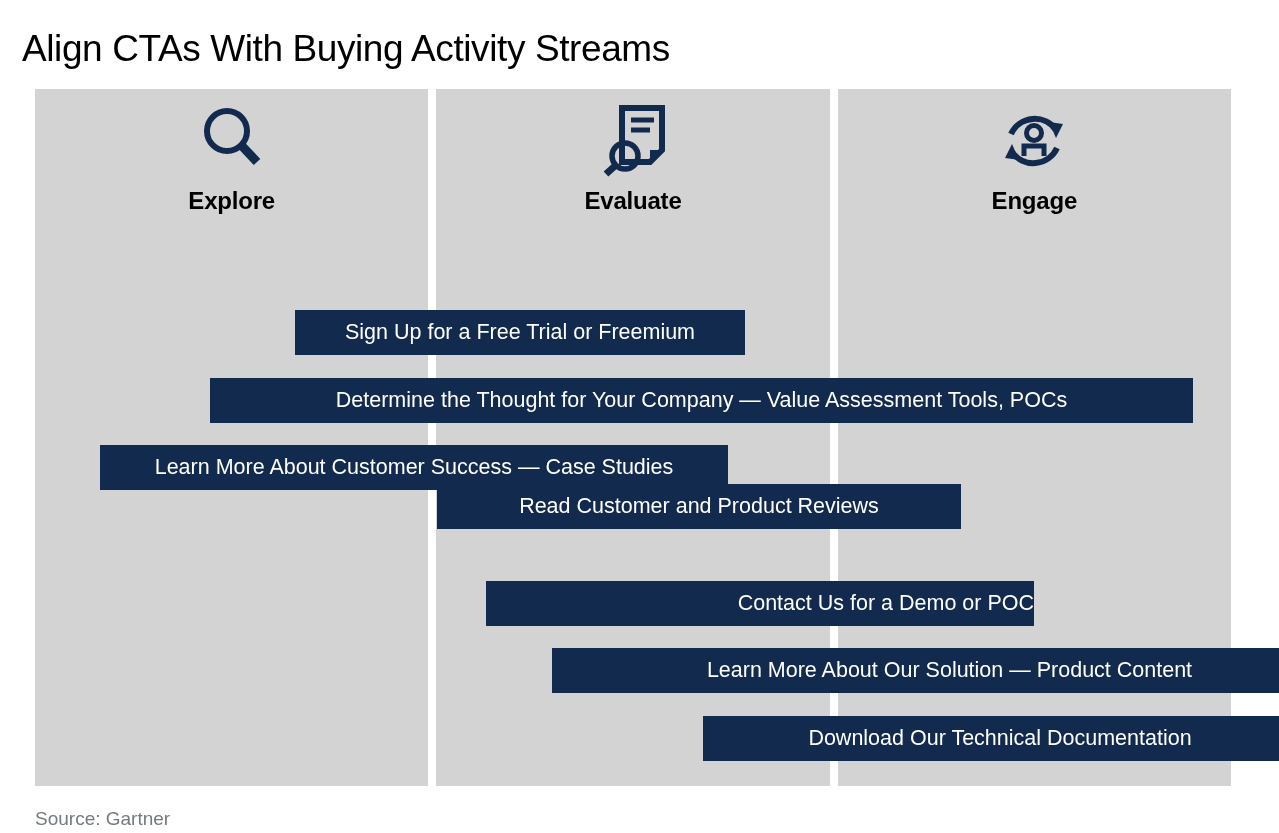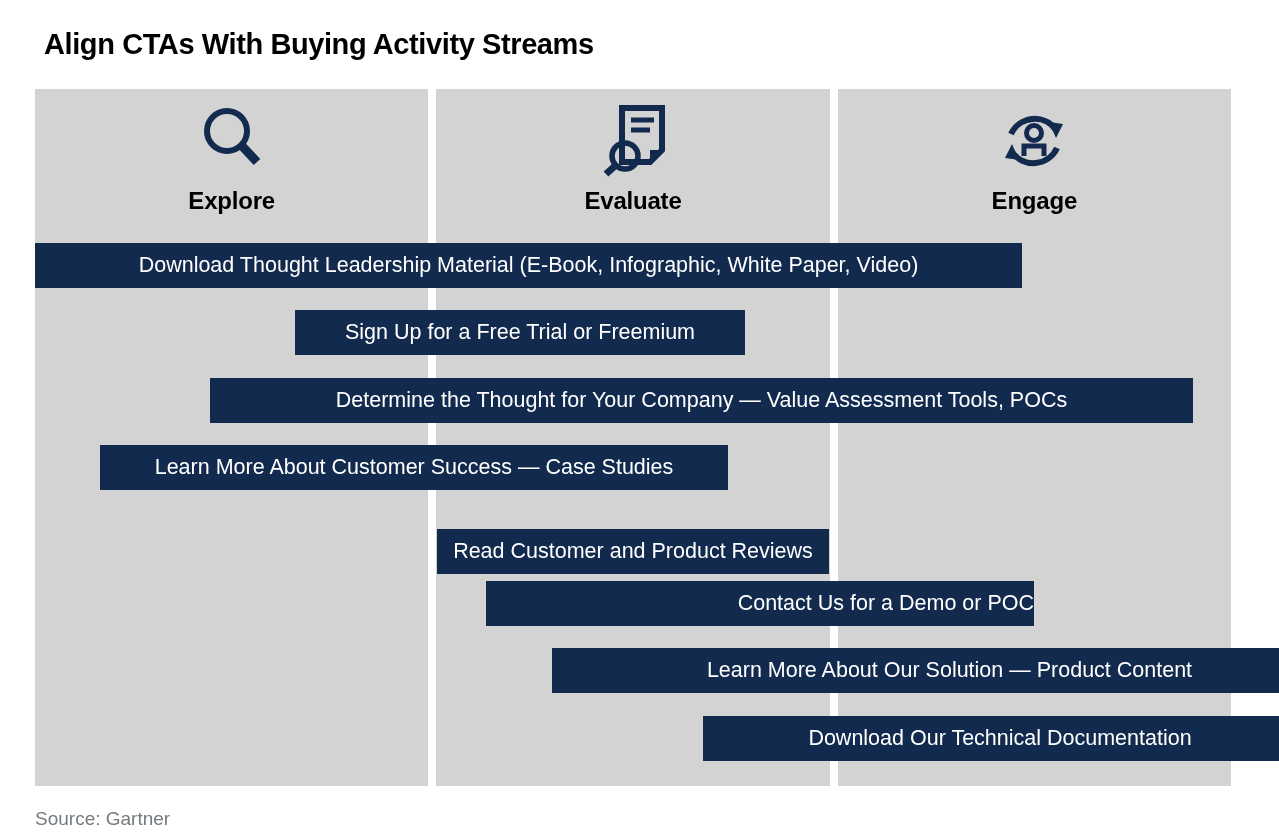--- a/index.html
+++ b/index.html
@@ -13,22 +13,22 @@
   *{margin:0;padding:0;box-sizing:border-box;}
   html,body{background:#fff;}
   body{font-family:"Liberation Sans","DejaVu Sans",sans-serif;}
   .page{
     position:relative;
     width:1279px;height:833px;
     background:var(--page-bg);
     overflow:hidden;
   }
   .title{
-    position:absolute;left:44px;top:28px;
-    font-size:29px;font-weight:bold;
+    position:absolute;left:22px;top:28px;
+    font-size:37px;font-weight:normal;
     letter-spacing:-0.4px;
     color:var(--title-text);
   }
   .columns{
     position:absolute;left:35px;top:89px;
     width:1196px;height:697px;
     display:flex;gap:8px;
   }
   .stage-column{
     flex:1;
@@ -104,33 +104,30 @@
           <circle class="stroke" cx="37" cy="26" r="7.5" stroke-width="5"></circle>
           <path class="stroke" d="M27 49 V39 H47 V49" stroke-width="5"></path>
         </svg>
       </div>
       <div class="stage-label">Engage</div>
     </div>
 
   </div>
 
   <div class="bar-layer">
-      <div class="cta-bar" style="left: 35px; top: 243px; width: 987px;">
-    <span>Download Thought Leadership Material (E-Book, Infographic, White Paper, Video)</span>
-  </div>
       <div class="cta-bar" style="left: 295px; top: 310px; width: 450px;">
     <span>Sign Up for a Free Trial or Freemium</span>
   </div>
       <div class="cta-bar" style="left: 210px; top: 378px; width: 983px;">
     <span>Determine the Thought for Your Company — Value Assessment Tools, POCs</span>
   </div>
       <div class="cta-bar" style="left: 100px; top: 445px; width: 628px;">
     <span>Learn More About Customer Success — Case Studies</span>
   </div>
-      <div class="cta-bar" style="left: 437px; top: 529px; width: 392px; align-items: center;">
+      <div class="cta-bar" style="left: 437px; top: 484px; width: 524px; align-items: center;">
     <span>Read Customer and Product Reviews</span>
   </div>
       <div class="cta-bar" style="left: 486px; top: 581px; width: 548px; justify-content: flex-end;">
     <span>Contact Us for a Demo or POC</span>
   </div>
       <div class="cta-bar" style="left: 552px; top: 648px; width: 759px; padding-left: 36px;">
     <span>Learn More About Our Solution — Product Content</span>
   </div>
       <div class="cta-bar" style="left: 703px; top: 716px; width: 594px;">
     <span>Download Our Technical Documentation</span>

